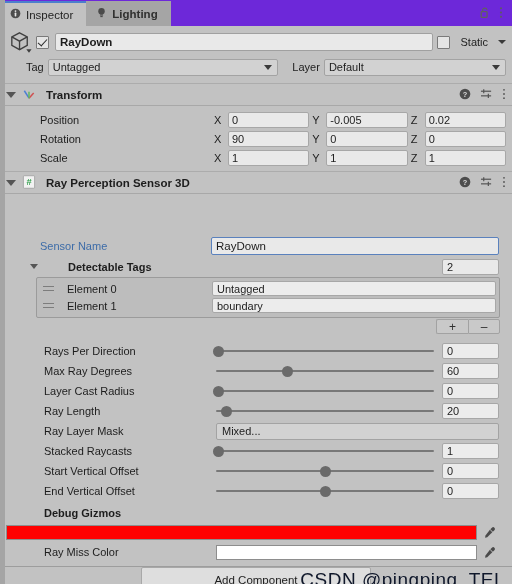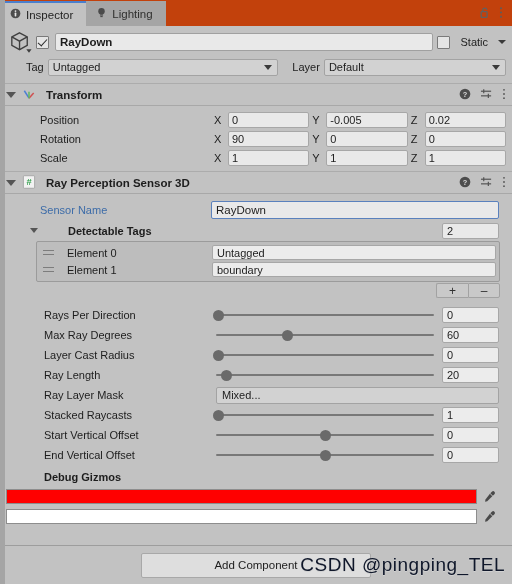--- a/index.html
+++ b/index.html
@@ -7,24 +7,24 @@
     width:512px;height:584px;overflow:hidden;
     background:#a5a5a5;
     font-family:"Liberation Sans", sans-serif;
     font-size:11px;
     color:#1d1d1d;
     -webkit-font-smoothing:antialiased;
   }
   .win{width:512px;height:584px;position:relative;background:#c2c2c2;display:flex;flex-direction:column;}
 
   
-  .tabbar{height:26px;background:#c2410c;display:flex;align-items:flex-end;position:relative;flex:0 0 auto;}
+  .tabbar{height:26px;background:#6d28d9;display:flex;align-items:flex-end;position:relative;flex:0 0 auto;}
   .tab{height:25px;display:flex;align-items:center;gap:5px;padding:0 13px 0 10px;font-size:11.5px;color:#252525;position:relative;box-sizing:border-box;}
   .tab.active{background:#c2c2c2;border-top:2px solid #4b7fcd;padding-top:0;}
-  .tab.inactive{background:#a5a5a5;color:#30302f;}
+  .tab.inactive{background:#a5a5a5;color:#30302f;font-weight:bold;}
   .tabicons{margin-left:auto;display:flex;align-items:center;gap:9px;padding:0 9px 5px 0;}
   .ico{display:inline-block;}
 
   
   .goheader{background:#c2c2c2;padding:5px 6px 0 6px;flex:0 0 auto;}
   .gorow1{display:flex;align-items:center;height:22px;}
   .cubeicon{width:27px;height:27px;position:relative;margin-left:1px;margin-right:2px;flex:0 0 auto;}
   .cb{width:13px;height:13px;background:#e4e4e4;border:1px solid #7a7a7a;border-radius:1px;box-sizing:border-box;position:relative;flex:0 0 auto;}
   .cb.checked::after{content:"";position:absolute;left:3px;top:0px;width:4px;height:8px;border:solid #2b2b2b;border-width:0 1.6px 1.6px 0;transform:rotate(42deg);}
   .namefield{flex:1;height:18px;background:#e9e9e9;border:1px solid #a0a0a0;border-radius:2px;margin:0 4px 0 6px;
@@ -313,21 +313,21 @@
               <circle cx="2" cy="2" r="1.05" fill="#5d5d5d"></circle>
               <circle cx="2" cy="6.5" r="1.05" fill="#5d5d5d"></circle>
               <circle cx="2" cy="11" r="1.05" fill="#5d5d5d"></circle>
             </svg>
         </span>
       </span>
     </div>
 
     <div class="body" style="padding-top:5px;">
 
-      <div class="prow" style="height:22px;">
+      <div class="prow" style="height:22px;margin-top:36px;">
         <span class="plabel rowlabel-link">Sensor Name</span>
         <span class="bigfield">
           <span>RayDown</span>
         </span>
       </div>
 
       <div class="subfold">
         <span class="fa"></span>
         <span class="subfoldlbl">Detectable Tags</span>
         <span class="smallcount">
@@ -455,20 +455,21 @@
         <span class="swatch" id="hit-swatch" style="background: rgb(255, 0, 0);"></span>
         <span class="pick">
           <svg width="13" height="13" viewBox="0 0 14 14">
             <path d="M9.6 1.8 a1.9 1.9 0 0 1 2.7 2.7 L10.6 6.2 L7.9 3.5 Z" fill="#4a4a4a"></path>
             <path d="M7.4 4.1 L10 6.7 L4.6 12.1 L2.2 12.6 L2.7 10.2 Z" fill="#4a4a4a"></path>
           </svg>
         </span>
       </div>
 
       <div class="crow">
+        <span class="clabel">Ray Miss Color</span>
         <span class="swatch" id="miss-swatch" style="background: rgb(255, 255, 255);"></span>
         <span class="pick">
           <svg width="13" height="13" viewBox="0 0 14 14">
             <path d="M9.6 1.8 a1.9 1.9 0 0 1 2.7 2.7 L10.6 6.2 L7.9 3.5 Z" fill="#4a4a4a"></path>
             <path d="M7.4 4.1 L10 6.7 L4.6 12.1 L2.2 12.6 L2.7 10.2 Z" fill="#4a4a4a"></path>
           </svg>
         </span>
       </div>
 
     </div>

